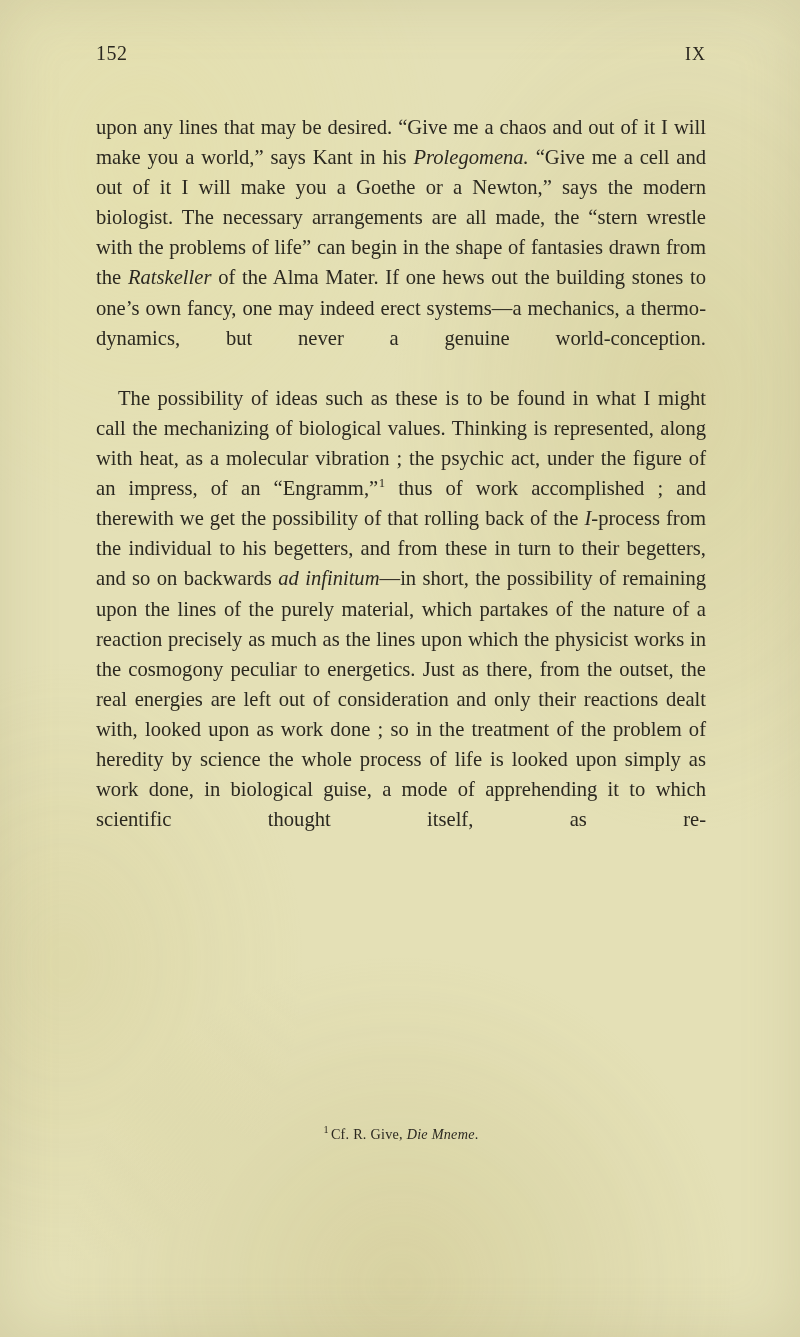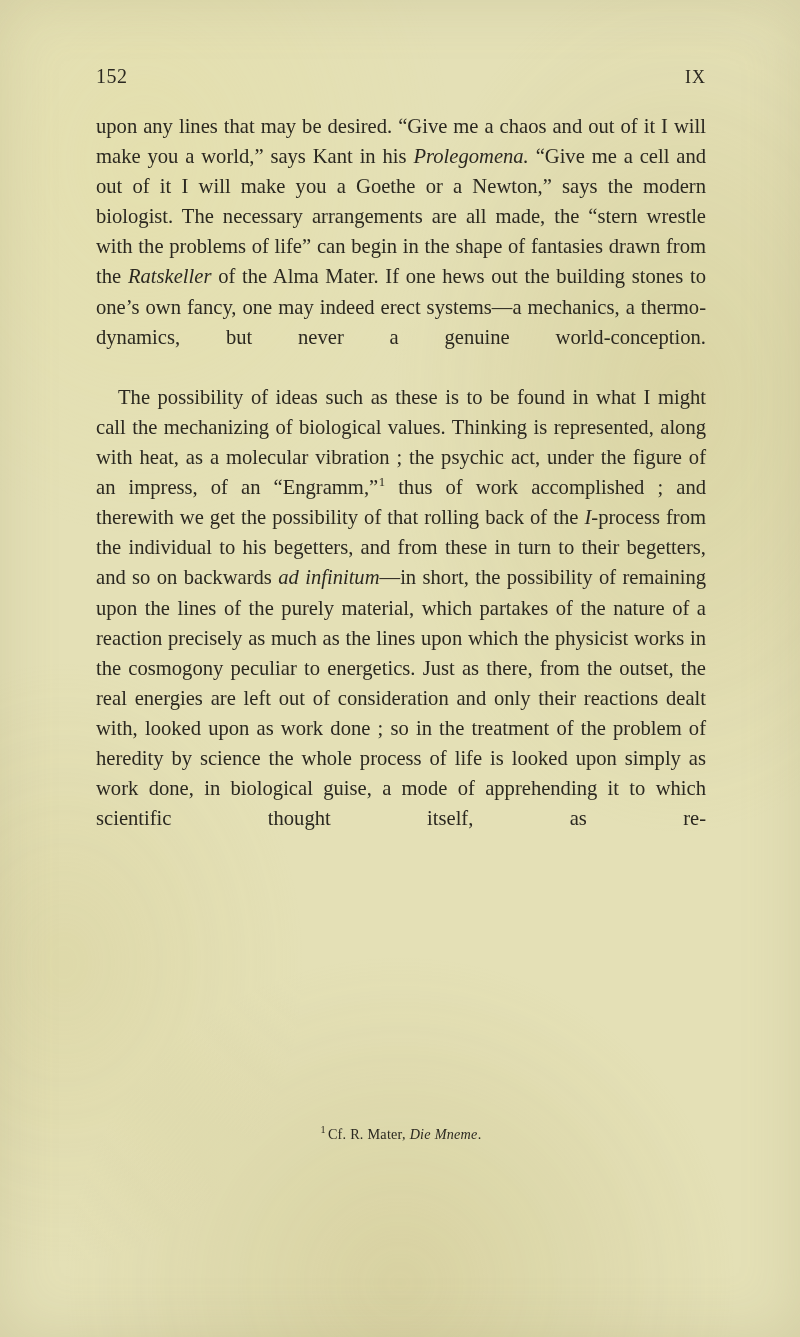--- a/index.html
+++ b/index.html
@@ -43,21 +43,21 @@
     top: 0;
     width: 610px;
     height: 1337px;
   }
 
   
   .running-head {
     display: flex;
     align-items: baseline;
     justify-content: space-between;
-    padding-top: 65px;
+    padding-top: 42px;
     height: 30px;
   }
   .folio {
     font-size: 20px;
     letter-spacing: 0.5px;
     font-variant-numeric: oldstyle-nums;
   }
   .head-title {
     font-size: 22.5px;
     letter-spacing: 1.35px;
@@ -66,21 +66,21 @@
     padding-left: 10px;
   }
   .chapter-num {
     font-size: 18px;
     letter-spacing: 1px;
     text-transform: uppercase;
   }
 
   
   .body-text {
-    margin-top: 16px;
+    margin-top: 40px;
     font-size: 20.6px;
     line-height: 30.1px;
     text-align: justify;
     text-justify: inter-word;
     hyphens: none;
   }
   .body-text p {
     margin: 0;
     text-indent: 0;
   }
@@ -133,18 +133,18 @@
     <span class="folio">152</span>
     <span class="chapter-num">IX</span>
   </div>
 
   <div class="body-text">
     <p><span>upon any lines that may be desired. “Give me a chaos and out of it I will make you a world,” says Kant in his </span><i>Prolegomena.</i><span> “Give me a cell and out of it I will make you a Goethe or a Newton,” says the modern biologist. The necessary arrangements are all made, the “stern wrestle with the problems of life” can begin in the shape of fantasies drawn from the </span><i>Ratskeller</i><span> of the Alma Mater. If one hews out the building stones to one’s own fancy, one may indeed erect systems—a mechanics, a thermo-dynamics, but never a genuine world-conception.</span></p>
     <p class="indent"><span>The possibility of ideas such as these is to be found in what I might call the mechanizing of biological values. Thinking is represented, along with heat, as a molecular vibration ; the psychic act, under the figure of an impress, of an “Engramm,”</span><sup class="fn-ref">1</sup><span> thus of work accomplished ; and therewith we get the possibility of that rolling back of the </span><i>I</i><span>-process from the individual to his begetters, and from these in turn to their begetters, and so on backwards </span><i>ad infinitum</i><span>—in short, the possibility of remaining upon the lines of the purely material, which partakes of the nature of a reaction precisely as much as the lines upon which the physicist works in the cosmogony peculiar to energetics. Just as there, from the outset, the real energies are left out of consideration and only their reactions dealt with, looked upon as work done ; so in the treatment of the problem of heredity by science the whole process of life is looked upon simply as work done, in biological guise, a mode of apprehending it to which scientific thought itself, as re-</span></p>
   </div>
 
   <div class="footnote">
-    <span><sup>1</sup><span>Cf. R. Mater, </span><i>Die Mneme</i><span>.</span></span>
+    <span><sup>1</sup><span>Cf. R. Give, </span><i>Die Mneme</i><span>.</span></span>
   </div>
 
 </div>
 
 <div class="page-edge"></div>
 
 </body></html>

